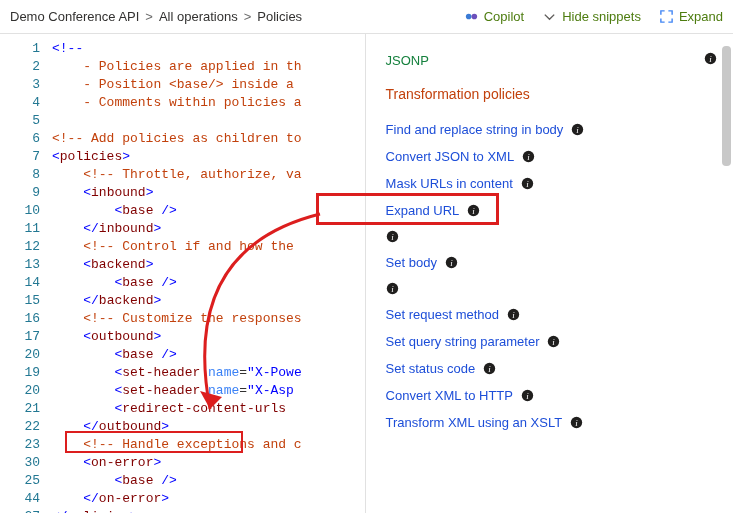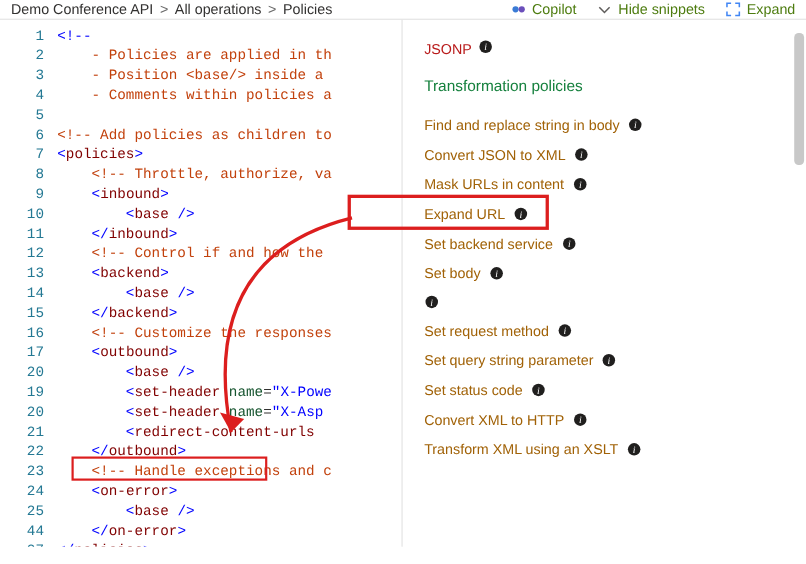--- a/index.html
+++ b/index.html
@@ -1,41 +1,41 @@
 <!DOCTYPE html>
 <html><head>
 <meta charset="utf-8">
 <style>
   * { box-sizing: border-box; margin: 0; padding: 0; }
   body { font-family: "Segoe UI", Arial, sans-serif; font-size: 13px; color: #323130; width: 733px; height: 513px; overflow: hidden; background: #fff; position: relative; }
-  .topbar { display: flex; align-items: center; height: 18px; border-bottom: 1px solid #e1e1e1; padding: 0 10px; }
+  .topbar { display: flex; align-items: center; height: 34px; border-bottom: 1px solid #e1e1e1; padding: 0 10px; }
   .breadcrumb { flex: 1; display: flex; align-items: center; gap: 6px; color: #323130; font-size: 13px; }
   .bc-item { white-space: nowrap; }
   .bc-sep { color: #6b6b6b; }
   .toolbar { display: flex; align-items: center; gap: 18px; }
   .tool-btn { display: flex; align-items: center; gap: 5px; color: #4d7c0f; cursor: pointer; font-size: 13px; }
   .tool-btn svg { width: 15px; height: 15px; }
   .main { display: flex; height: calc(513px - 34px); position: relative; }
   .editor { flex: 1.1; display: flex; font-family: Consolas, 'Courier New', monospace; font-size: 13px; line-height: 18px; overflow: hidden; position: relative; border-right: 1px solid #e1e1e1; }
   .gutter { width: 48px; text-align: right; color: #237893; padding: 6px 8px 6px 0; user-select: none; background: #fff; }
   .gutter div { height: 18px; }
   .code { flex: 1; padding: 6px 0 6px 4px; white-space: pre; overflow: hidden; }
   .code div { height: 18px; }
   .cm-comment { color: #c2410c; }
   .cm-tag { color: #800000; }
-  .cm-attr { color: #14532d; }
+  .cm-attr { color: #3b82f6; }
   .cm-punct { color: #0000ff; }
   .highlight-box1 { position: absolute; border: 2px solid #dc1e1e; left: 65px; top: 397px; width: 178px; height: 22px; pointer-events: none; }
   .highlight-box2 { position: absolute; border: 3px solid #dc1e1e; left: 316px; top: 159px; width: 183px; height: 32px; pointer-events: none; z-index: 5; }
   .arrow { position: absolute; left: 160px; top: 175px; width: 170px; height: 230px; pointer-events: none; z-index: 4; }
   .panel { flex: 1; padding: 10px 16px 10px 20px; overflow: hidden; position: relative; }
-  .panel-item { font-size: 13px; color: #b91c1c; padding: 4px 0; display: flex; align-items: center; gap: 6px; }
+  .panel-item { font-size: 13px; color: #15803d; padding: 4px 0; display: flex; align-items: center; gap: 6px; justify-content: space-between; }
   .panel-item.top { margin-bottom: 10px; margin-top: 4px; }
-  .section-title { font-size: 14px; font-weight: 400; color: #15803d; margin: 14px 0 14px 0; }
-  .policy-row { display: flex; align-items: center; gap: 8px; padding: 6px 0; font-size: 13px; color: #a16207; cursor: pointer; }
+  .section-title { font-size: 14px; font-weight: 400; color: #c2410c; margin: 14px 0 14px 0; }
+  .policy-row { display: flex; align-items: center; gap: 8px; padding: 6px 0; font-size: 13px; color: #1d4ed8; cursor: pointer; }
   .policy-row .info { width: 13px; height: 13px; }
   .info svg { width: 13px; height: 13px; }
   .scrollbar { position: absolute; right: 2px; top: 0; width: 10px; height: 479px; }
   .scroll-thumb { position: absolute; right: 0; top: 12px; width: 9px; height: 120px; background: #c8c8c8; border-radius: 4px; }
 </style>
 </head>
 <body>
 
 <div class="topbar">
   <div class="breadcrumb">
@@ -88,21 +88,21 @@
         <div>14</div>
         <div>15</div>
         <div>16</div>
         <div>17</div>
         <div>20</div>
         <div>19</div>
         <div>20</div>
         <div>21</div>
         <div>22</div>
         <div>23</div>
-        <div>24</div>
+        <div>30</div>
         <div>25</div>
         <div>44</div>
         <div>27</div>
       </div>
     <div class="code" id="code"><div><span class="cm-punct">&lt;!--</span></div><div><span class="cm-comment">    - Policies are applied in th</span></div><div><span class="cm-comment">    - Position &lt;base/&gt; inside a</span></div><div><span class="cm-comment">    - Comments within policies a</span></div><div></div><div><span class="cm-comment">&lt;!-- Add policies as children to</span></div><div><span class="cm-punct">&lt;</span><span class="cm-tag">policies</span><span class="cm-punct">&gt;</span></div><div>    <span class="cm-comment">&lt;!-- Throttle, authorize, va</span></div><div>    <span class="cm-punct">&lt;</span><span class="cm-tag">inbound</span><span class="cm-punct">&gt;</span></div><div>        <span class="cm-punct">&lt;</span><span class="cm-tag">base</span> <span class="cm-punct">/&gt;</span></div><div>    <span class="cm-punct">&lt;/</span><span class="cm-tag">inbound</span><span class="cm-punct">&gt;</span></div><div>    <span class="cm-comment">&lt;!-- Control if and how the </span></div><div>    <span class="cm-punct">&lt;</span><span class="cm-tag">backend</span><span class="cm-punct">&gt;</span></div><div>        <span class="cm-punct">&lt;</span><span class="cm-tag">base</span> <span class="cm-punct">/&gt;</span></div><div>    <span class="cm-punct">&lt;/</span><span class="cm-tag">backend</span><span class="cm-punct">&gt;</span></div><div>    <span class="cm-comment">&lt;!-- Customize the responses</span></div><div>    <span class="cm-punct">&lt;</span><span class="cm-tag">outbound</span><span class="cm-punct">&gt;</span></div><div>        <span class="cm-punct">&lt;</span><span class="cm-tag">base</span> <span class="cm-punct">/&gt;</span></div><div>        <span class="cm-punct">&lt;</span><span class="cm-tag">set-header</span> <span class="cm-attr">name</span>=<span class="cm-punct">"X-Powe</span></div><div>        <span class="cm-punct">&lt;</span><span class="cm-tag">set-header</span> <span class="cm-attr">name</span>=<span class="cm-punct">"X-Asp</span></div><div>        <span class="cm-punct">&lt;</span><span class="cm-tag">redirect-content-urls</span></div><div>    <span class="cm-punct">&lt;/</span><span class="cm-tag">outbound</span><span class="cm-punct">&gt;</span></div><div>    <span class="cm-comment">&lt;!-- Handle exceptions and c</span></div><div>    <span class="cm-punct">&lt;</span><span class="cm-tag">on-error</span><span class="cm-punct">&gt;</span></div><div>        <span class="cm-punct">&lt;</span><span class="cm-tag">base</span> <span class="cm-punct">/&gt;</span></div><div>    <span class="cm-punct">&lt;/</span><span class="cm-tag">on-error</span><span class="cm-punct">&gt;</span></div><div><span class="cm-punct">&lt;/</span><span class="cm-tag">policies</span><span class="cm-punct">&gt;</span></div></div>
   </div>
 
   <div class="panel">
     <div class="panel-item top">
       <span>JSONP</span>
@@ -135,21 +135,20 @@
             </svg></span>
         </div>
         <div class="policy-row">
           <span>Expand URL</span>
           <span class="info"><svg viewBox="0 0 16 16">
               <circle cx="8" cy="8" r="7" fill="#201f1e"></circle>
               <text x="8" y="12" text-anchor="middle" fill="#fff" font-size="11" font-family="serif" font-style="italic">i</text>
             </svg></span>
         </div>
         <div class="policy-row">
-          <span>Set backend service</span>
           <span class="info"><svg viewBox="0 0 16 16">
               <circle cx="8" cy="8" r="7" fill="#201f1e"></circle>
               <text x="8" y="12" text-anchor="middle" fill="#fff" font-size="11" font-family="serif" font-style="italic">i</text>
             </svg></span>
         </div>
         <div class="policy-row">
           <span>Set body</span>
           <span class="info"><svg viewBox="0 0 16 16">
               <circle cx="8" cy="8" r="7" fill="#201f1e"></circle>
               <text x="8" y="12" text-anchor="middle" fill="#fff" font-size="11" font-family="serif" font-style="italic">i</text>

